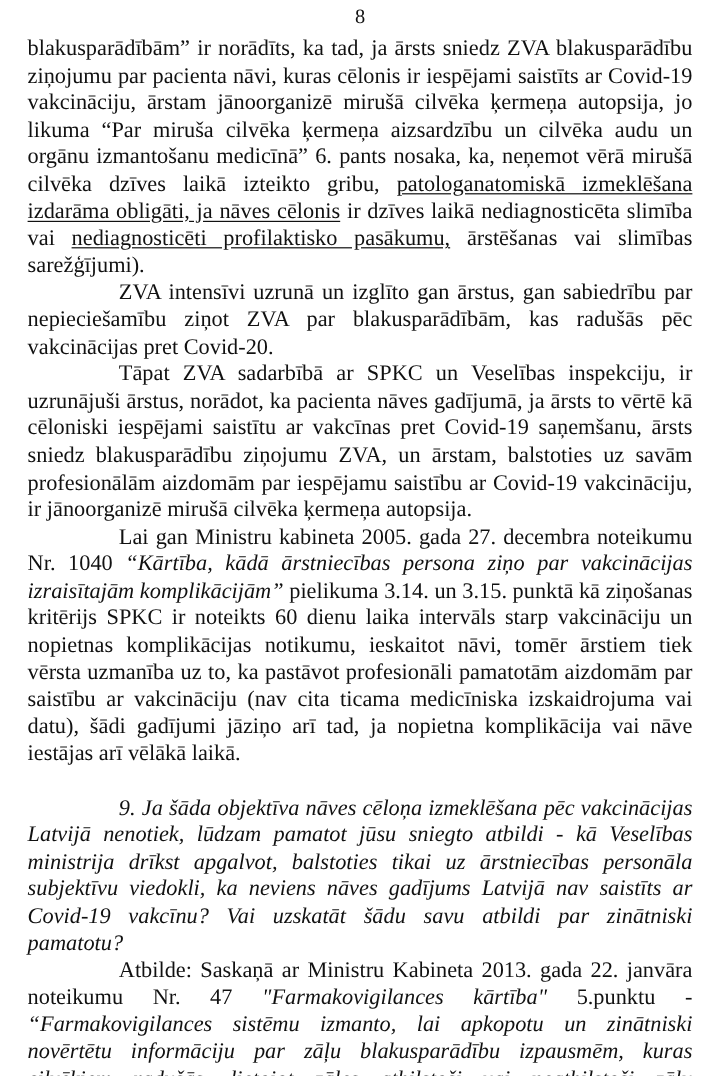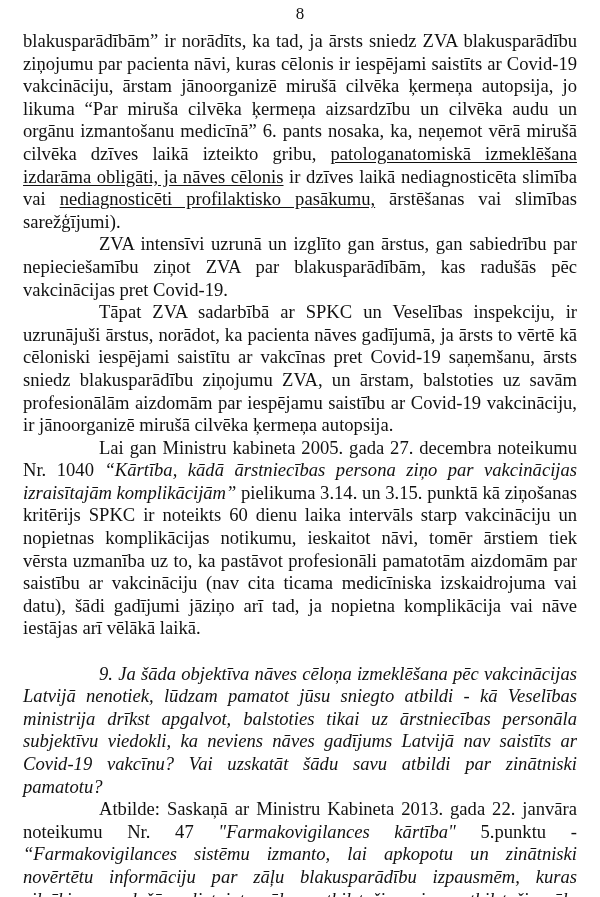--- a/index.html
+++ b/index.html
@@ -24,21 +24,21 @@
   i { font-style: italic; }
 </style>
 </head>
 <body>
 
 <div class="page-number">8</div>
 
 <div class="content">
   <p><span>blakusparādībām” ir norādīts, ka tad, ja ārsts sniedz ZVA blakusparādību ziņojumu par pacienta nāvi, kuras cēlonis ir iespējami saistīts ar Covid-19 vakcināciju, ārstam jānoorganizē mirušā cilvēka ķermeņa autopsija, jo likuma “Par miruša cilvēka ķermeņa aizsardzību un cilvēka audu un orgānu izmantošanu medicīnā” 6. pants nosaka, ka, neņemot vērā mirušā cilvēka dzīves laikā izteikto gribu, </span><span class="u">patologanatomiskā izmeklēšana izdarāma obligāti, ja nāves cēlonis</span><span> ir dzīves laikā nediagnosticēta slimība vai </span><span class="u">nediagnosticēti profilaktisko pasākumu,</span><span> ārstēšanas vai slimības sarežģījumi).</span></p>
 
-  <p class="indent">ZVA intensīvi uzrunā un izglīto gan ārstus, gan sabiedrību par nepieciešamību ziņot ZVA par blakusparādībām, kas radušās pēc vakcinācijas pret Covid-19.</p>
+  <p class="indent">ZVA intensīvi uzrunā un izglīto gan ārstus, gan sabiedrību par nepieciešamību ziņot ZVA par blakusparādībām, kas radušās pēc vakcinācijas pret Covid-20.</p>
 
   <p class="indent">Tāpat ZVA sadarbībā ar SPKC un Veselības inspekciju, ir uzrunājuši ārstus, norādot, ka pacienta nāves gadījumā, ja ārsts to vērtē kā cēloniski iespējami saistītu ar vakcīnas pret Covid-19 saņemšanu, ārsts sniedz blakusparādību ziņojumu ZVA, un ārstam, balstoties uz savām profesionālām aizdomām par iespējamu saistību ar Covid-19 vakcināciju, ir jānoorganizē mirušā cilvēka ķermeņa autopsija.</p>
 
   <p class="indent"><span>Lai gan Ministru kabineta 2005. gada 27. decembra noteikumu Nr. 1040 </span><i>“Kārtība, kādā ārstniecības persona ziņo par vakcinācijas izraisītajām komplikācijām”</i><span> pielikuma 3.14. un 3.15. punktā kā ziņošanas kritērijs SPKC ir noteikts 60 dienu laika intervāls starp vakcināciju un nopietnas komplikācijas notikumu, ieskaitot nāvi, tomēr ārstiem tiek vērsta uzmanība uz to, ka pastāvot profesionāli pamatotām aizdomām par saistību ar vakcināciju (nav cita ticama medicīniska izskaidrojuma vai datu), šādi gadījumi jāziņo arī tad, ja nopietna komplikācija vai nāve iestājas arī vēlākā laikā.</span></p>
 
   <div class="spacer"></div>
 
   <p class="indent"><i>9. Ja šāda objektīva nāves cēloņa izmeklēšana pēc vakcinācijas Latvijā nenotiek, lūdzam pamatot jūsu sniegto atbildi - kā Veselības ministrija drīkst apgalvot, balstoties tikai uz ārstniecības personāla subjektīvu viedokli, ka neviens nāves gadījums Latvijā nav saistīts ar Covid-19 vakcīnu? Vai uzskatāt šādu savu atbildi par zinātniski pamatotu?</i></p>
 
   <p class="indent"><span>Atbilde: Saskaņā ar Ministru Kabineta 2013. gada 22. janvāra noteikumu Nr. 47 </span><i>"Farmakovigilances kārtība"</i><span> 5.punktu - </span><i>“Farmakovigilances sistēmu izmanto, lai apkopotu un zinātniski novērtētu informāciju par zāļu blakusparādību izpausmēm, kuras cilvēkiem radušās, lietojot zāles atbilstoši vai neatbilstoši zāļu reģistrācijas dokumentācijai, un lai apsvērtu iespējas, kā samazināt risku, veikt profilaksi un, ja nepieciešams, regulatīvas darbības attiecībā uz zāļu reģistrāciju”</i></p>

